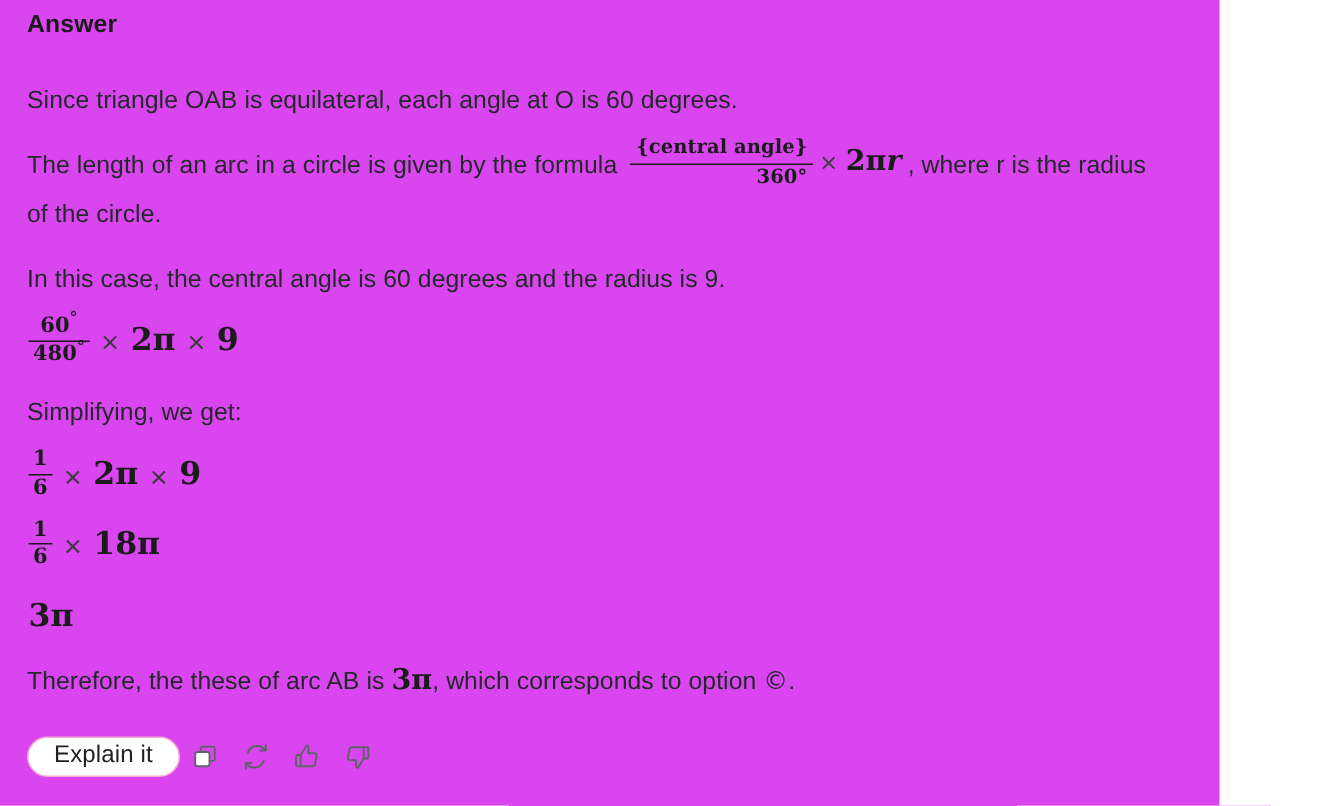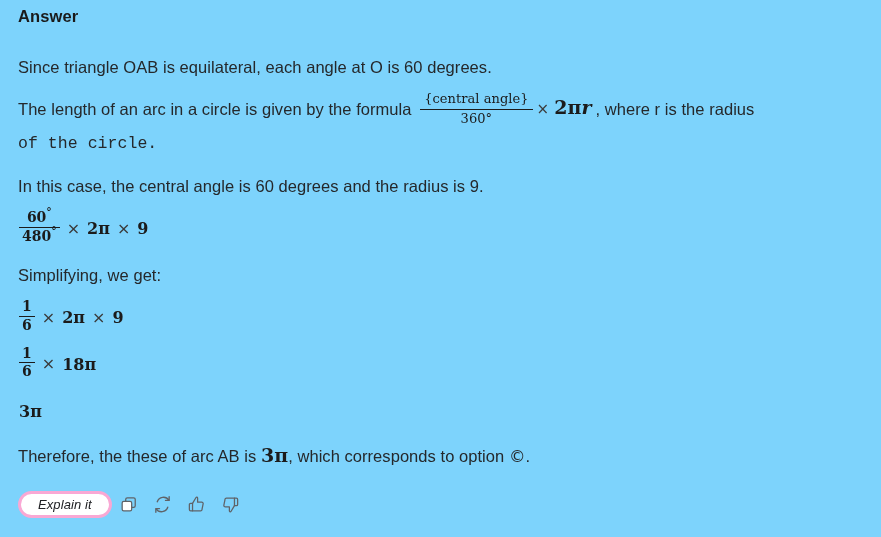--- a/index.html
+++ b/index.html
@@ -12,23 +12,23 @@
     height: 537px;
     font-family: "Liberation Sans", sans-serif;
     color: #202124;
     overflow: hidden;
     position: relative;
   }
   .answer-panel {
     position: absolute;
     left: 0;
     top: 0;
-    width: 881px;
+    width: 813px;
     height: 537px;
-    background: #7dd3fc;
+    background: #d946ef;
     box-sizing: border-box;
     padding: 0 16px;
   }
   .answer-heading {
     font-size: 16.5px;
     font-weight: bold;
     color: #1a1a1a;
     margin: 0;
     padding: 6px 0 0 2px;
     line-height: 20px;
@@ -37,21 +37,21 @@
   .para {
     font-size: 16.5px;
     line-height: 25px;
     color: #25282b;
     margin: 0;
     padding: 0 0 0 2px;
     letter-spacing: 0.05px;
   }
   .p-since { padding-top: 29px; }
   .p-formula-intro { padding-top: 14px; }
-  .p-of-circle { padding-top: 3px; font-family: Liberation Mono, monospace; }
+  .p-of-circle { padding-top: 3px; }
   .p-incase { padding-top: 18px; }
   .p-subst { padding-top: 14px; }
   .p-simplify { padding-top: 18px; }
   .p-therefore { padding-top: 16px; }
 
   
   .math {
     font-family: "DejaVu Serif", "Liberation Serif", serif;
     font-weight: bold;
     color: #1b1b1b;
@@ -88,22 +88,23 @@
   
   .inline-formula {
     display: inline-block;
     vertical-align: middle;
     margin: 0 4px;
     position: relative;
     top: -2px;
   }
   .inline-formula .frac {
     font-size: 13px;
-    font-weight: normal;
+    font-weight: bold;
     top: 0;
+    text-align: right;
   }
   .inline-formula .frac .num { padding: 0 4px 2px 4px; }
   .inline-formula .frac .den { padding: 2px 4px 0 4px; }
   .inline-formula .rhs {
     font-size: 19px;
     padding-left: 2px;
   }
   .inline-formula .rhs .times {
     font-size: 15px;
     font-weight: normal;
@@ -126,21 +127,21 @@
   .display-math .frac {
     font-size: 14px;
     font-weight: bold;
   }
   .display-math .times {
     font-size: 16px;
     color: #3a3a3a;
     padding: 0 7px;
   }
   .display-math .big {
-    font-size: 16px;
+    font-size: 21px;
   }
   .deg {
     font-size: 0.78em;
     vertical-align: super;
     line-height: 0;
   }
   .circ-c {
     font-family: "DejaVu Sans", sans-serif;
   }
 
@@ -152,30 +153,29 @@
     display: flex;
     align-items: center;
     gap: 0;
   }
   .explain-btn {
     display: inline-flex;
     align-items: center;
     justify-content: center;
     height: 27px;
     padding: 0 17px;
-    border: 3px solid #f9a8d4;
+    border: 1px solid #f9a8d4;
     border-radius: 999px;
     background: #ffffff;
     font-family: "Liberation Sans", sans-serif;
-    font-size: 13px;
+    font-size: 16px;
     color: #202124;
     cursor: pointer;
     letter-spacing: 0.1px;
     box-sizing: border-box;
-    font-style: italic;
   }
   .icon-btn {
     width: 34px;
     height: 30px;
     display: inline-flex;
     align-items: center;
     justify-content: center;
     background: transparent;
     border: none;
     cursor: pointer;

